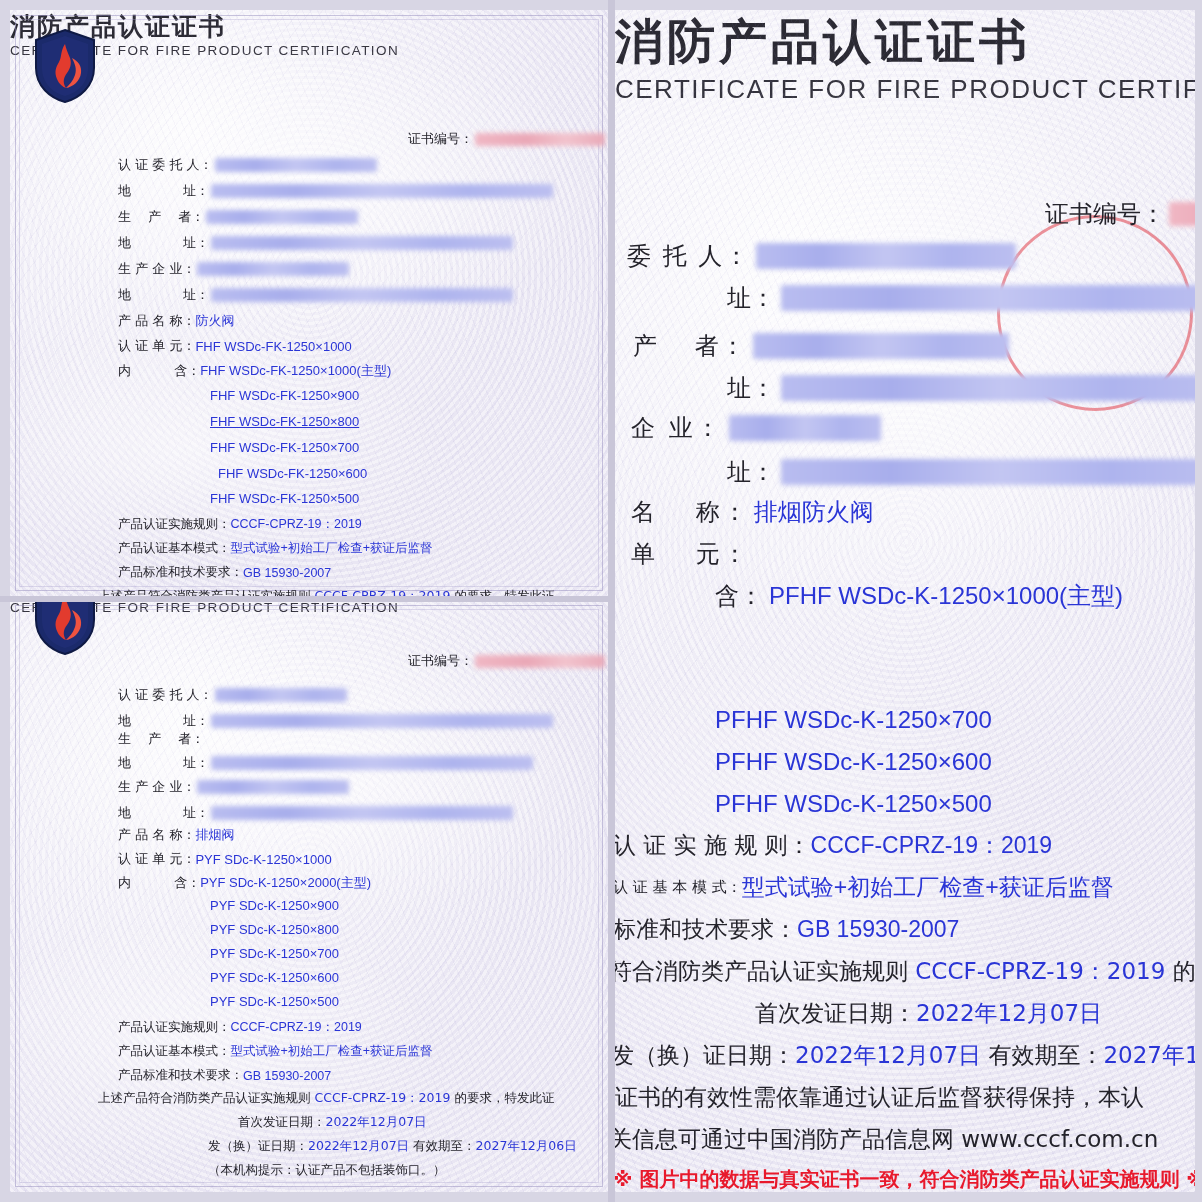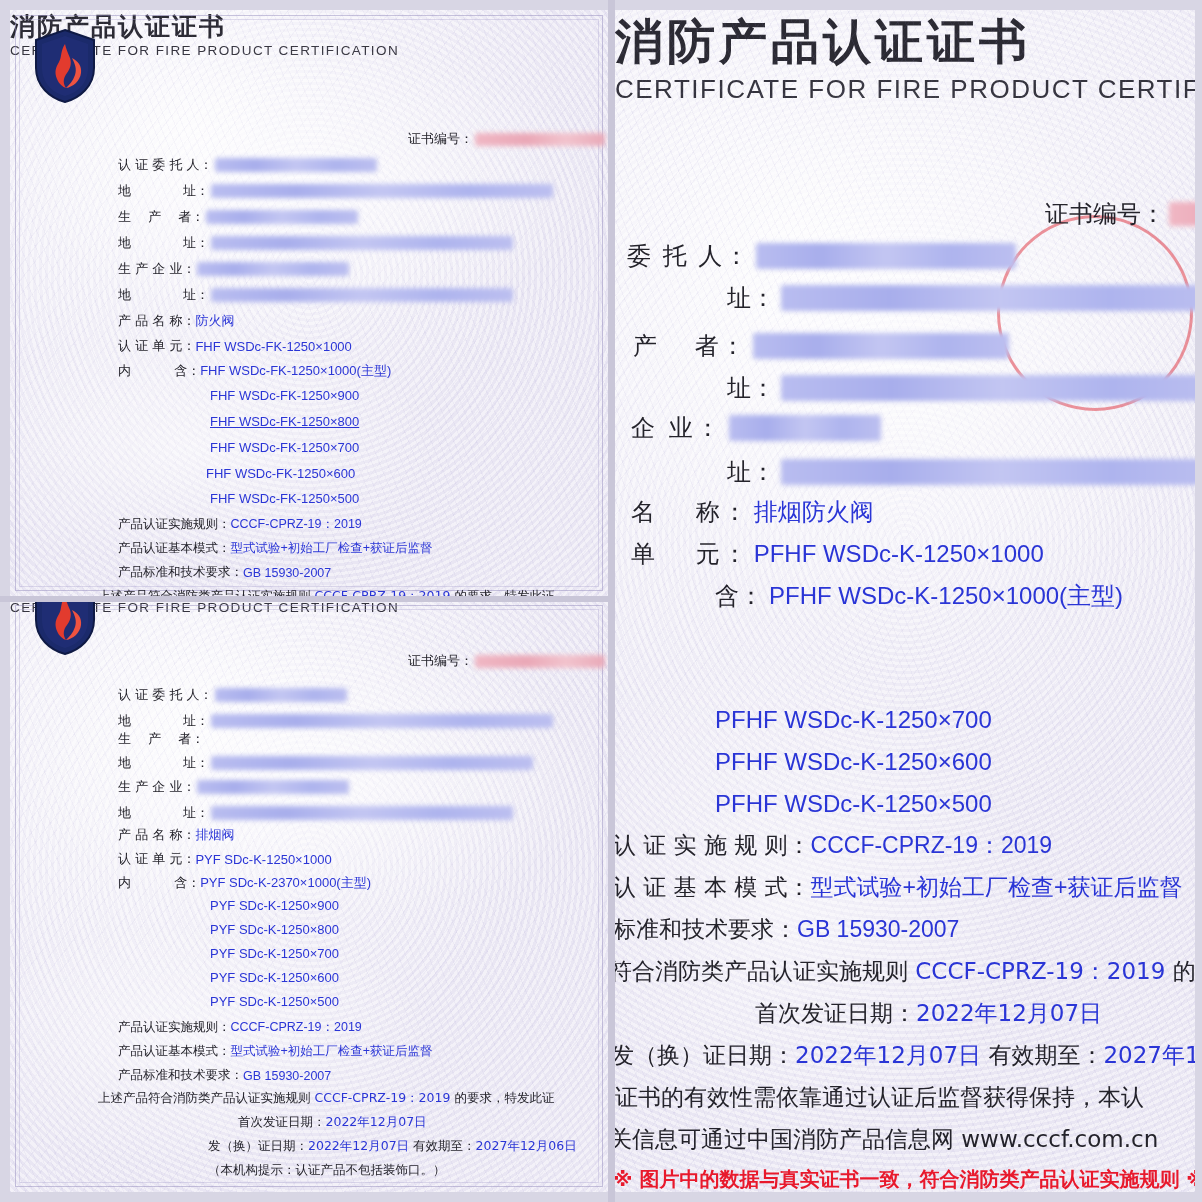--- a/index.html
+++ b/index.html
@@ -209,21 +209,21 @@
     </div>
     <div class="row" style="left:200px; top:378px;">
       <span class="value" style="font-size:13px;">FHF WSDc-FK-1250×900</span>
     </div>
     <div class="row" style="left:200px; top:404px;">
       <span class="value" style="font-size:13px;text-decoration:underline;">FHF WSDc-FK-1250×800</span>
     </div>
     <div class="row" style="left:200px; top:430px;">
       <span class="value" style="font-size:13px;">FHF WSDc-FK-1250×700</span>
     </div>
-    <div class="row" style="left:196px; top:456px;align-items:center;">
+    <div class="row" style="left:208px; top:456px;align-items:center;">
       <span class="value" style="font-size:13px;">FHF WSDc-FK-1250×600</span>
     </div>
     <div class="row" style="left:200px; top:481px;">
       <span class="value" style="font-size:13px;">FHF WSDc-FK-1250×500</span>
     </div>
 
     <div class="row" style="left:108px; top:506px;">
       <span class="label" style="font-size:12.5px;">产品认证实施规则：</span>
       <span class="value" style="font-size:12.5px;">CCCF-CPRZ-19：2019</span>
     </div>
@@ -291,21 +291,21 @@
     <div class="row" style="left:108px; top:226px;">
       <span class="label" style="font-size:13px;">产 品 名 称：</span>
       <span class="value" style="font-size:13px;">排烟阀</span>
     </div>
     <div class="row" style="left:108px; top:250px;">
       <span class="label" style="font-size:13px;">认 证 单 元：</span>
       <span class="value" style="font-size:13px;">PYF SDc-K-1250×1000</span>
     </div>
     <div class="row" style="left:108px; top:274px;">
       <span class="label" style="font-size:13px;">内　　　 含：</span>
-      <span class="value" style="font-size:13px;">PYF SDc-K-2370×1000(主型)</span>
+      <span class="value" style="font-size:13px;">PYF SDc-K-1250×2000(主型)</span>
     </div>
     <div class="row" style="left:200px; top:298px;">
       <span class="value" style="font-size:13px;">PYF SDc-K-1250×900</span>
     </div>
     <div class="row" style="left:200px; top:322px;">
       <span class="value" style="font-size:13px;">PYF SDc-K-1250×800</span>
     </div>
     <div class="row" style="left:200px; top:346px;">
       <span class="value" style="font-size:13px;">PYF SDc-K-1250×700</span>
     </div>
@@ -378,42 +378,41 @@
       <span class="label" style="font-size:24px;">址：</span>
       <span class="redact" style="width:440px; height:26px; margin-left:6px;"></span>
     </div>
 
     <div class="row" style="left:16px; top:486px;">
       <span class="label" style="font-size:24px; letter-spacing:3px;">名　 称：</span>
       <span class="value" style="font-size:24px; margin-left:4px;">排烟防火阀</span>
     </div>
     <div class="row" style="left:16px; top:528px;">
       <span class="label" style="font-size:24px; letter-spacing:3px;">单　 元：</span>
-      <span class="value" style="font-size:24px; margin-left:4px;">PFHF WSDc-K-1250×1000</span>
     </div>
     <div class="row" style="left:100px; top:570px;">
       <span class="label" style="font-size:24px;">含：</span>
       <span class="value" style="font-size:24px; margin-left:6px;">PFHF WSDc-K-1250×1000(主型)</span>
     </div>
     <div class="row" style="left:100px; top:696px;">
       <span class="value" style="font-size:24px;">PFHF WSDc-K-1250×700</span>
     </div>
     <div class="row" style="left:100px; top:738px;">
       <span class="value" style="font-size:24px;">PFHF WSDc-K-1250×600</span>
     </div>
     <div class="row" style="left:100px; top:780px;">
       <span class="value" style="font-size:24px;">PFHF WSDc-K-1250×500</span>
     </div>
 
     <div class="row" style="left:-2px; top:820px;align-items:center;">
       <span class="label" style="font-size:23px;">认 证 实 施 规 则：</span>
       <span class="value" style="font-size:23px;">CCCF-CPRZ-19：2019</span>
     </div>
     <div class="row" style="left:-2px; top:862px;">
-      <span class="label" style="font-size:23px;">认 证 基 本 模 式：</span>
+      <span class="label" style="font-size:15px;">认 证 基 本 模 式：</span>
       <span class="value" style="font-size:23px;">型式试验+初始工厂检查+获证后监督</span>
     </div>
     <div class="row" style="left:-2px; top:904px;">
       <span class="label" style="font-size:23px;">标准和技术要求：</span>
       <span class="value" style="font-size:23px;">GB 15930-2007</span>
     </div>
     <div class="note" style="left:-6px; top:946px; font-size:23px;">
       <span>符合消防类产品认证实施规则 </span><span class="blue">CCCF-CPRZ-19：2019</span><span> 的要求</span>
     </div>
     <div class="note" style="left:140px; top:988px; font-size:23px;">

